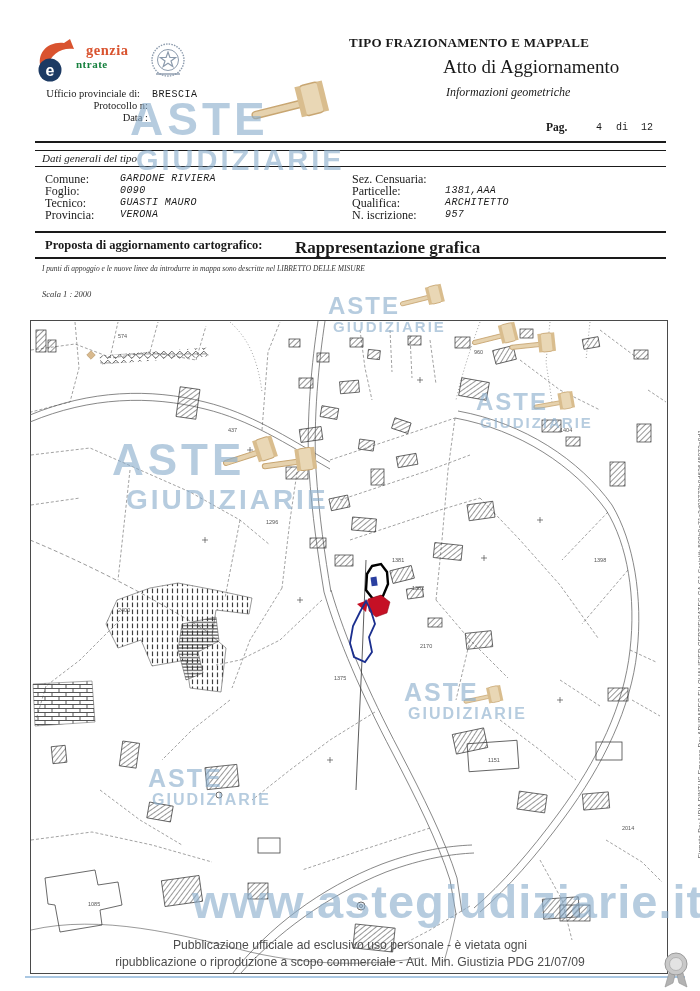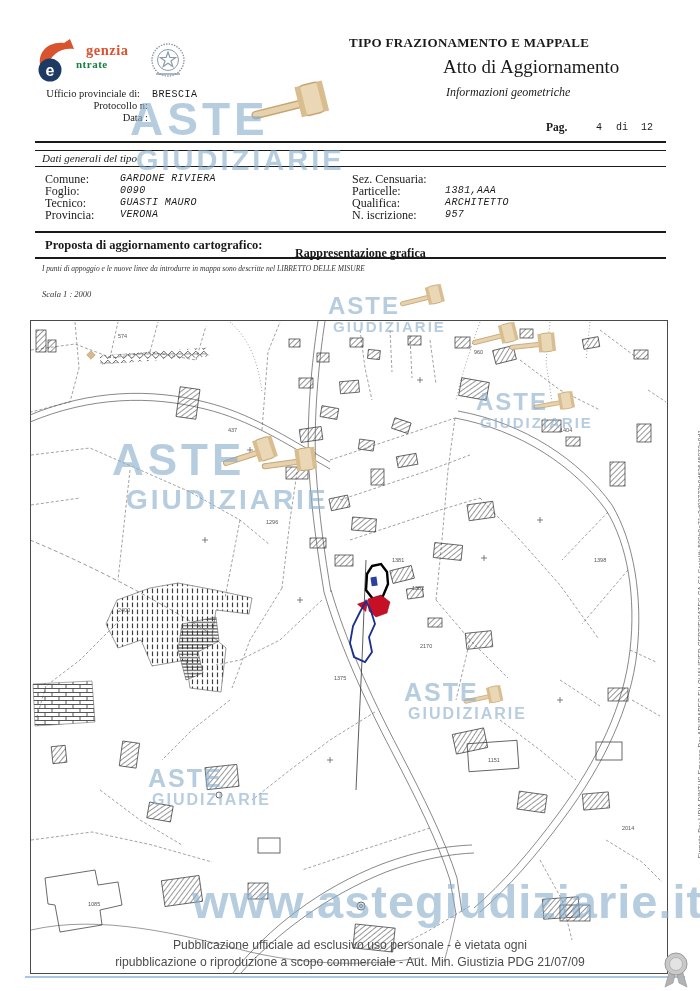--- a/index.html
+++ b/index.html
@@ -94,21 +94,21 @@
   <div class="abs dgval mono" style="left:445px;top:173px"></div>
   <div class="abs dglabel" style="left:352px;top:184px">Particelle:</div>
   <div class="abs dgval mono" style="left:445px;top:185px">1381,AAA</div>
   <div class="abs dglabel" style="left:352px;top:196px">Qualifica:</div>
   <div class="abs dgval mono" style="left:445px;top:197px">ARCHITETTO</div>
   <div class="abs dglabel" style="left:352px;top:208px">N. iscrizione:</div>
   <div class="abs dgval mono" style="left:445px;top:209px">957</div>
 
   <div class="rule" style="top:231px;height:2px"></div>
   <div class="abs" style="left:45px;top:238px;font-size:12.5px;font-weight:bold">Proposta di aggiornamento cartografico:</div>
-  <div class="abs" style="left:295px;top:246px;font-size:12px;font-weight:bold">Rappresentazione grafica</div>
+  <div class="abs" style="left:295px;top:238px;font-size:17px;font-weight:bold">Rappresentazione grafica</div>
   <div class="rule" style="top:257px;height:2px"></div>
 
   <div class="abs" style="left:42px;top:264px;font-size:7.5px;font-style:italic;color:#333">I punti di appoggio e le nuove linee da introdurre in mappa sono descritte nel LIBRETTO DELLE MISURE</div>
   <div class="abs" style="left:42px;top:289px;font-size:8.5px;font-style:italic;color:#333">Scala 1 : 2000</div>
 
   <svg class="abs" style="left:30px;top:320px;z-index:1" width="638" height="654" viewBox="30 320 638 654">
     <defs>
       <pattern id="hatch" width="4" height="4" patternUnits="userSpaceOnUse" patternTransform="rotate(45)">
         <line x1="0" y1="0" x2="0" y2="4" stroke="#3f3f3f" stroke-width="1.1"></line>
       </pattern>

